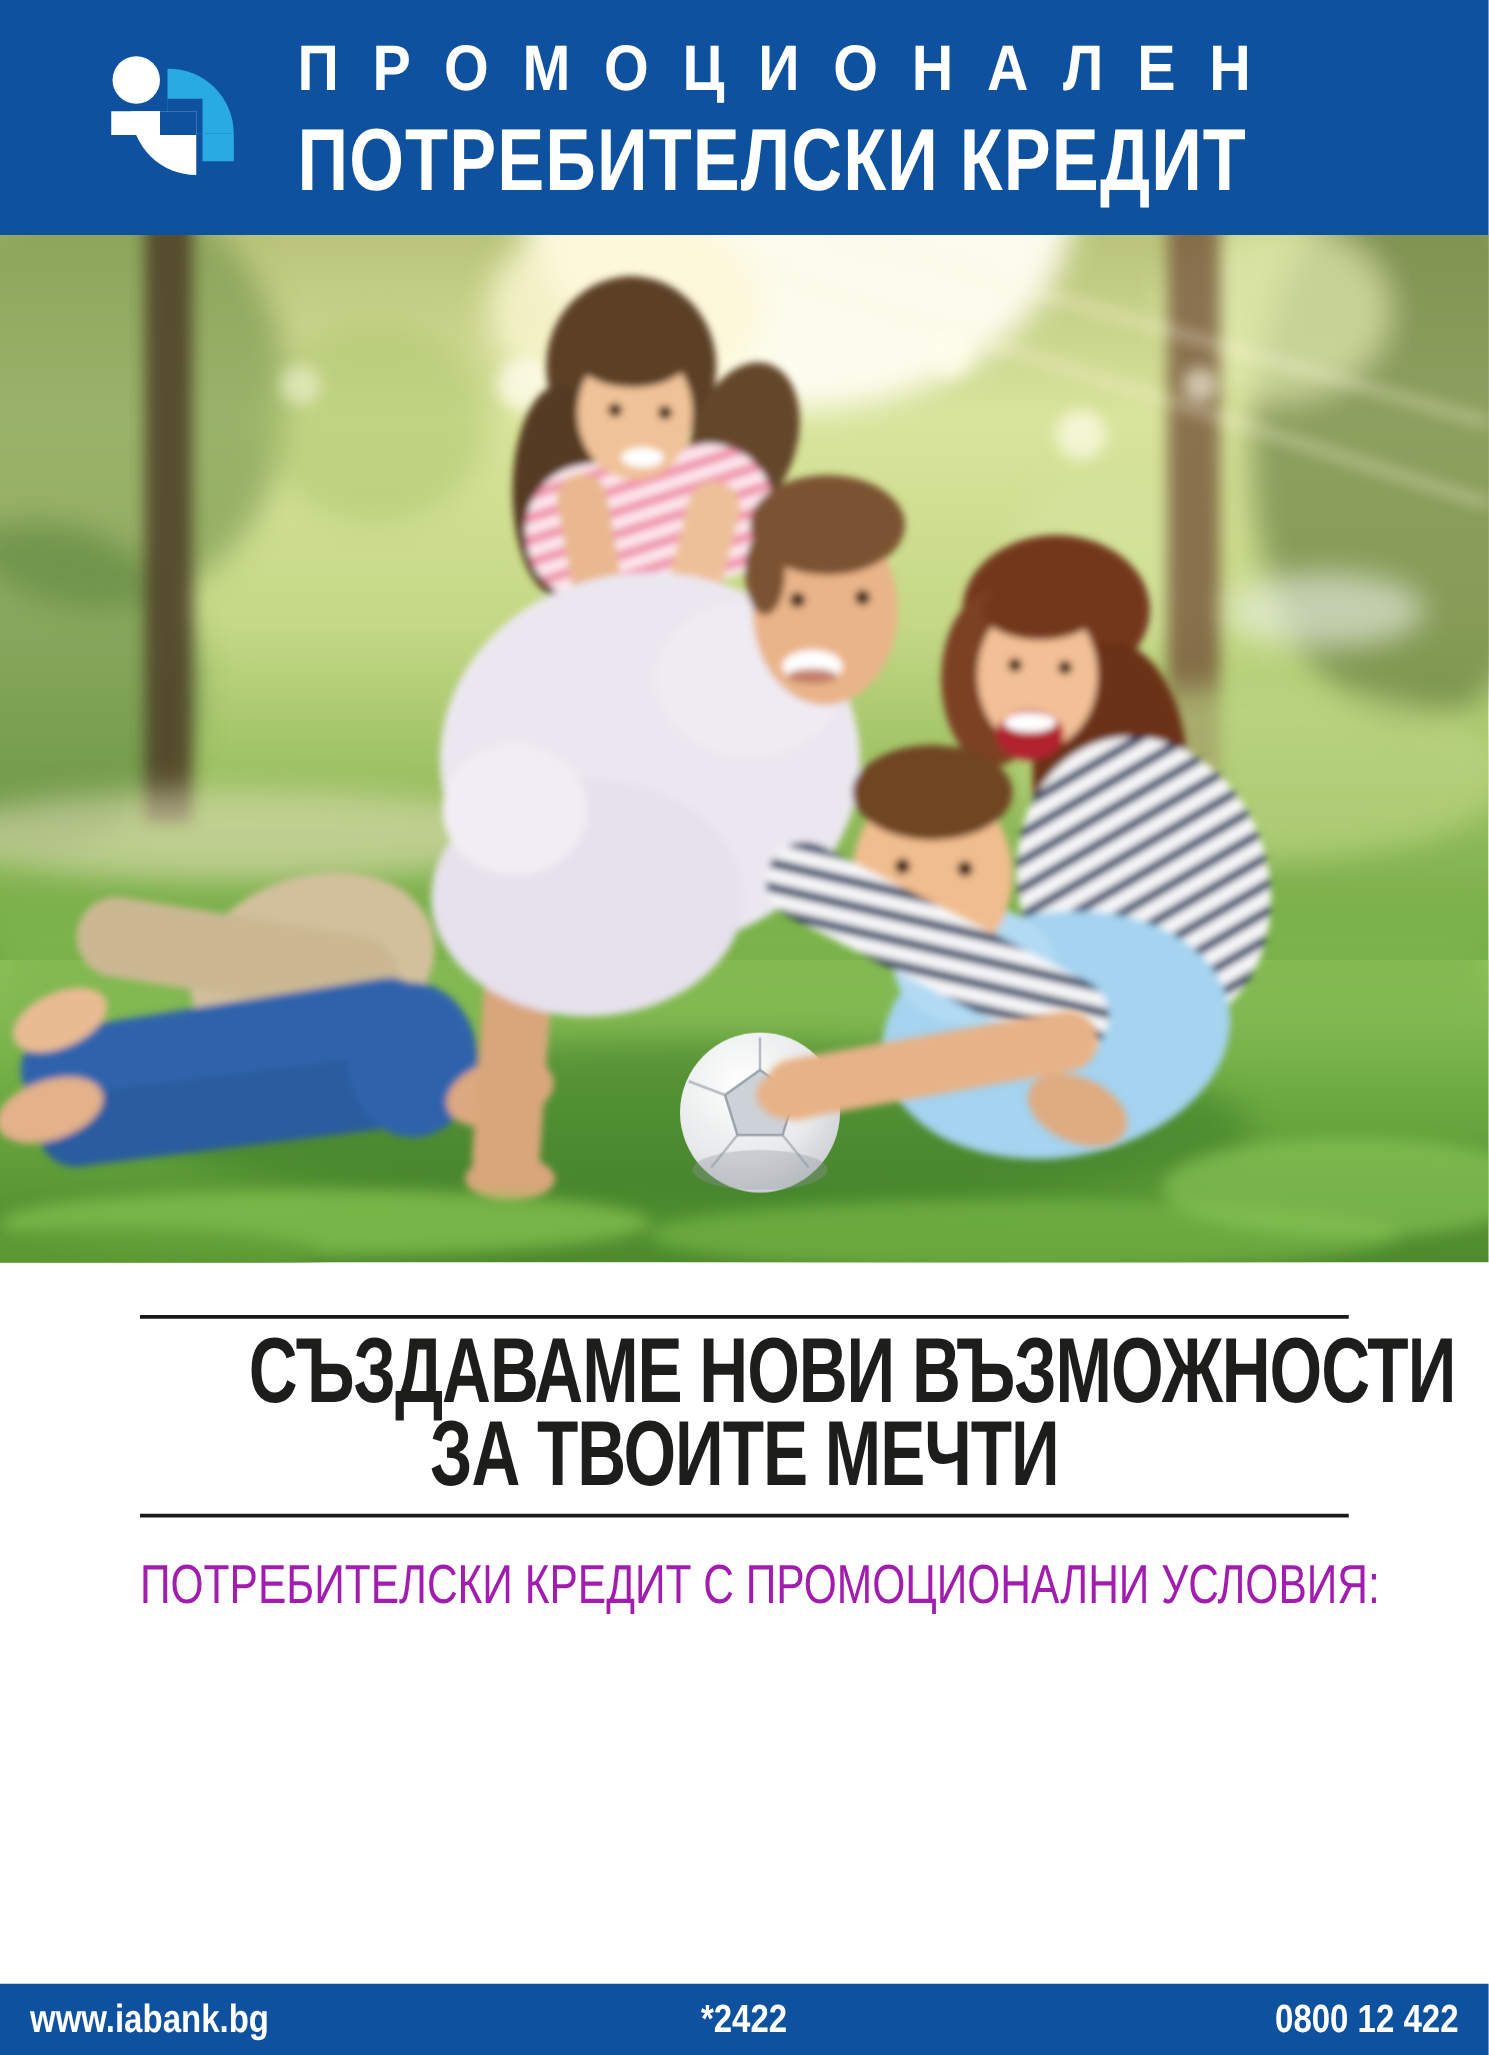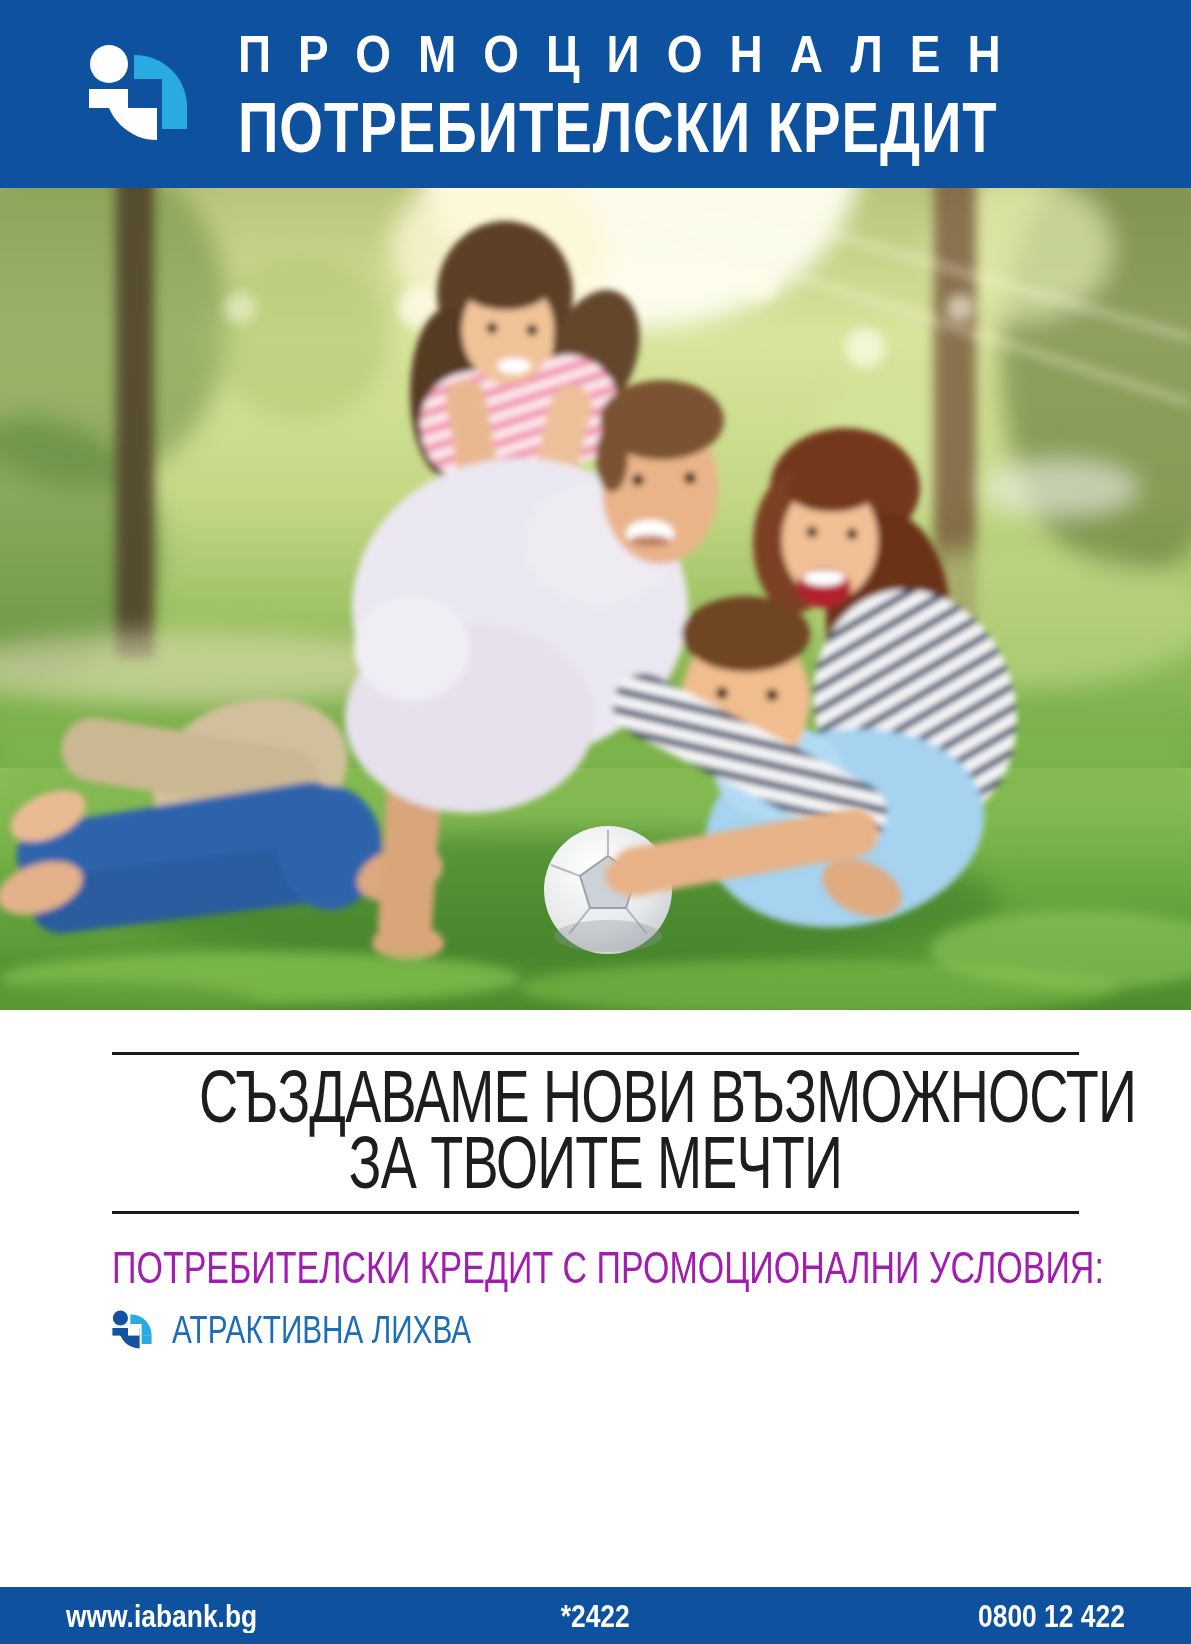--- a/index.html
+++ b/index.html
@@ -18,30 +18,30 @@
   .t2 .cond{display:inline-block;transform:scale(.88,1.1);transform-origin:0 55%;letter-spacing:1px;}
 
   
   .hero{position:absolute;top:188px;left:0;width:1191px;height:822px;overflow:hidden;}
   .hero svg{display:block;}
 
   
   main{position:absolute;top:1010px;left:0;width:1191px;box-sizing:border-box;padding:0 112px;}
   .rule{height:3px;background:#1a1a1a;}
   .rule-top{margin-top:42px;}
-  .headline{margin:8px 0 16px;text-align:center;color:#1D1D1B;font-weight:400;font-size:66px;line-height:1.0;letter-spacing:-1px;}
+  .headline{margin:8px 0 16px;text-align:center;color:#1D1D1B;font-weight:700;font-size:66px;line-height:1.0;letter-spacing:-1px;}
   .hl{display:block;white-space:nowrap;transform:scale(.82,1.12);transform-origin:50% 50%;}
   .subheading{margin-top:30px;font-size:40px;color:#a21caf;line-height:1.2;white-space:nowrap;}
   .cond-l{display:inline-block;transform:scale(.85,1.1);transform-origin:0 55%;}
   .bullets{list-style:none;margin:18px 0 0;padding:0;}
   .bullet{display:flex;align-items:center;gap:20px;height:40px;margin-bottom:39px;}
   .blabel{font-size:35px;color:#1E6DB7;white-space:nowrap;display:inline-block;transform:scale(.85,1.1);transform-origin:0 55%;}
 
   
-  .botbar{position:absolute;left:0;bottom:0;width:1191px;height:57px;background:#0E519E;display:grid;grid-template-columns:1fr auto 1fr;align-items:center;box-sizing:border-box;padding:0 66px;color:#fff;font-weight:700;font-size:30px;}
+  .botbar{position:absolute;left:0;bottom:0;width:1191px;height:57px;background:#0E519E;display:grid;grid-template-columns:1fr auto 1fr;align-items:center;box-sizing:border-box;padding:0 24px;color:#fff;font-weight:700;font-size:30px;}
   .f-left{justify-self:start;transform:scale(.88,1.05);transform-origin:0 50%;}
   .f-center{justify-self:center;transform:scale(.88,1.05);}
   .f-right{justify-self:end;transform:scale(.88,1.05);transform-origin:100% 50%;}
 
   .defs-hidden{position:absolute;width:0;height:0;overflow:hidden;}
 </style>
 </head>
 <body>
 
 <svg class="defs-hidden" aria-hidden="true">
@@ -236,26 +236,20 @@
       <span class="hl">СЪЗДАВАМЕ НОВИ ВЪЗМОЖНОСТИ</span>
       <span class="hl">ЗА ТВОИТЕ МЕЧТИ</span>
     </h1>
     <div class="rule"></div>
 
     <div class="subheading">
       <span class="cond-l">ПОТРЕБИТЕЛСКИ КРЕДИТ С ПРОМОЦИОНАЛНИ УСЛОВИЯ:</span>
     </div>
 
     <ul class="bullets">
-      <li class="bullet">
-        <svg class="logo logo-dot" viewBox="0 0 100 100">
-            <use href="#iab-mark"></use>
-          </svg>
-        <span class="blabel">АТРАКТИВНА ЛИХВА</span>
-      </li>
     </ul>
   </main>
 
   <footer class="botbar">
     <span class="f-left">www.iabank.bg</span>
     <span class="f-center">*2422</span>
     <span class="f-right">0800 12 422</span>
   </footer>
 
 </div>

